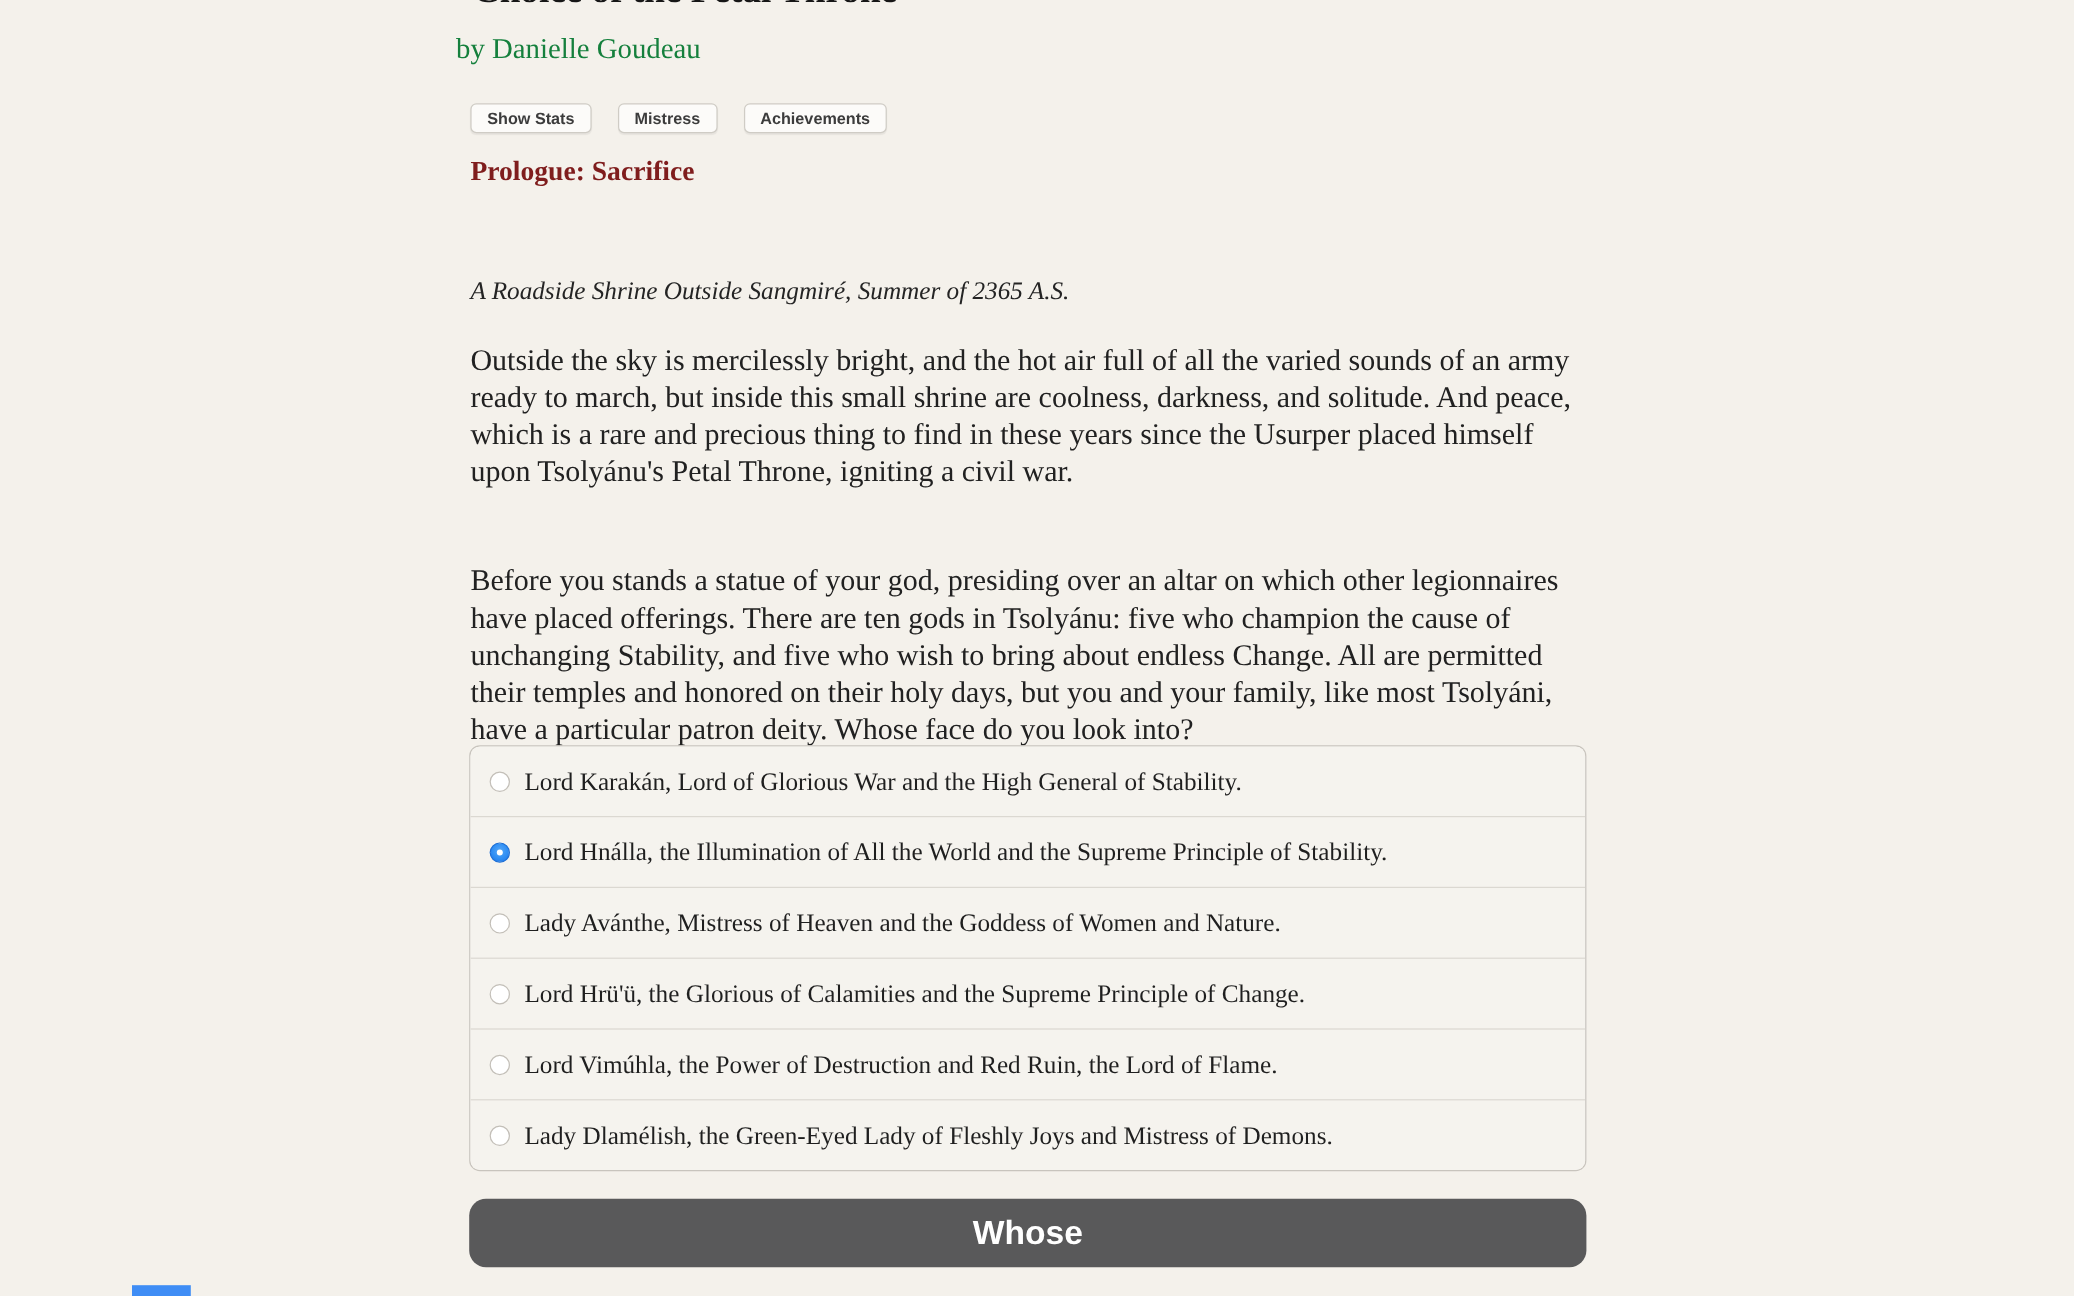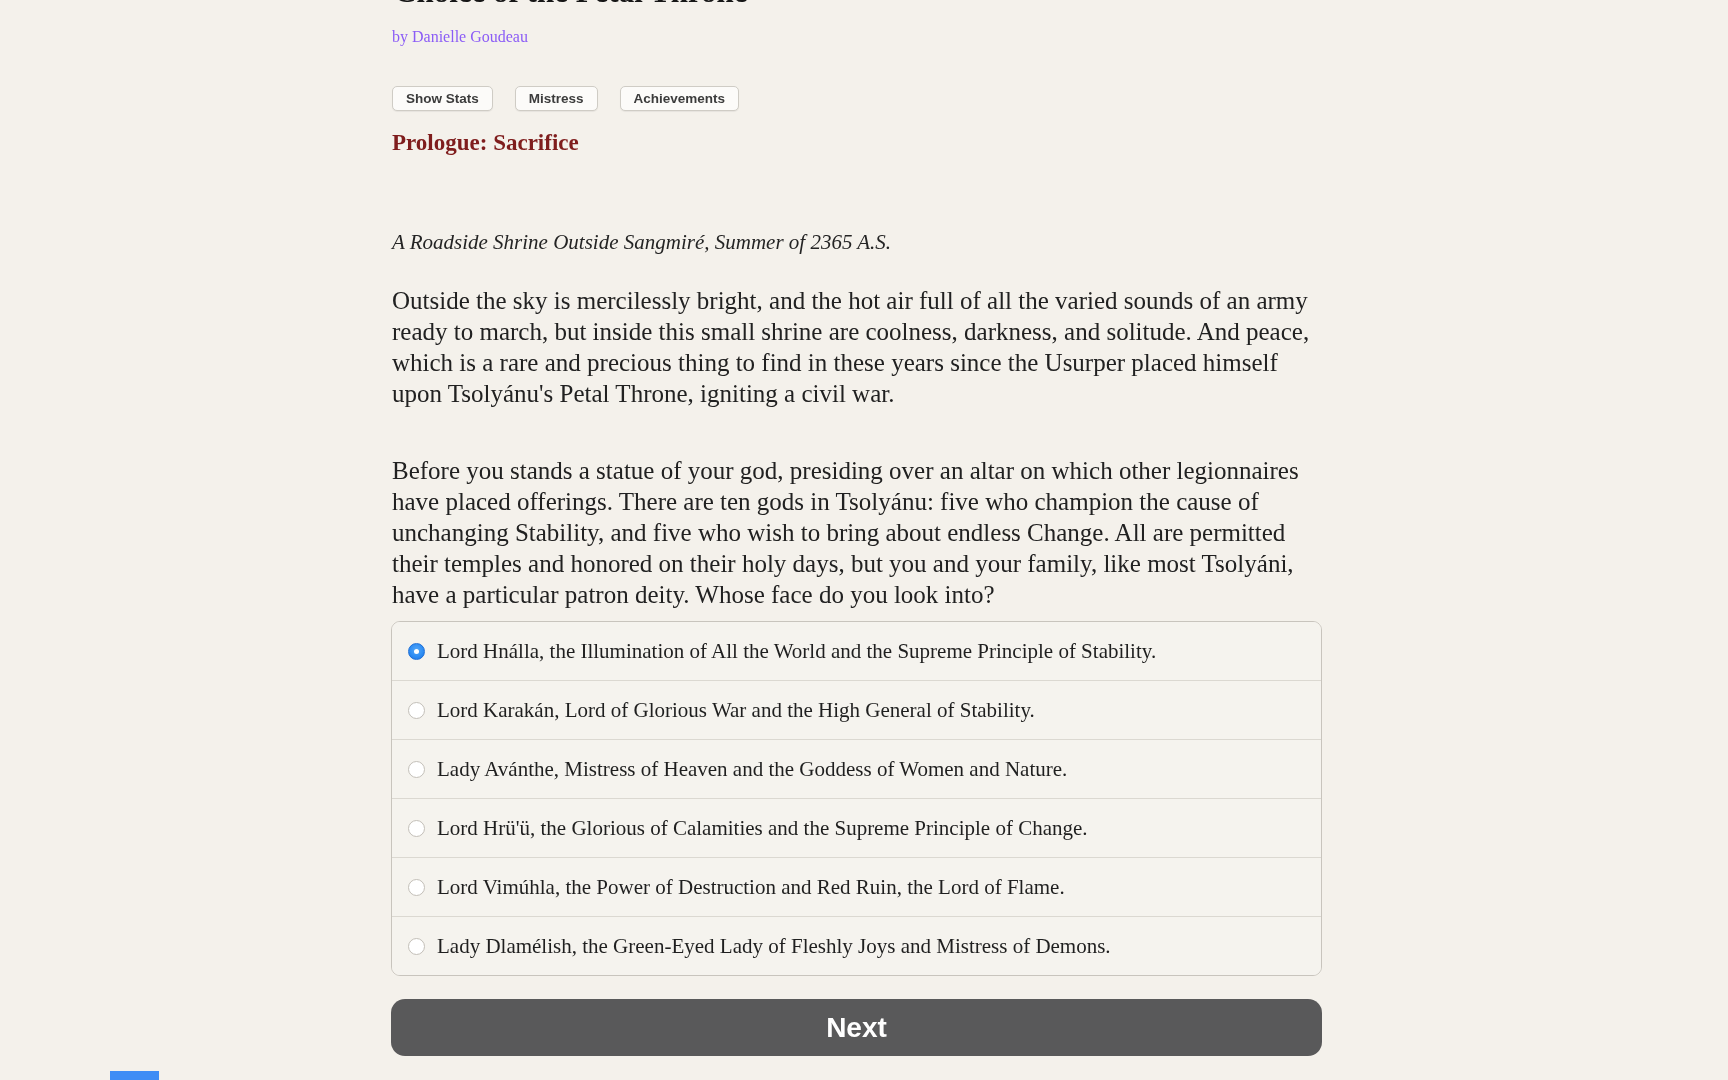--- a/index.html
+++ b/index.html
@@ -21,24 +21,24 @@
     top: -26px;
     margin: 0;
     font-size: 31px;
     font-weight: bold;
     white-space: nowrap;
     color: #161616;
     font-family: "Liberation Serif", serif;
   }
   .author {
     position: absolute;
-    left: 392px;
+    left: 380px;
     top: 28px;
-    font-size: 16px;
-    color: #8b5cf6;
+    font-size: 24px;
+    color: #15803d;
   }
 
   .toolbar {
     position: absolute;
     left: 392px;
     top: 86px;
     display: flex;
     gap: 22px;
   }
   .toolbar button {
@@ -78,21 +78,21 @@
   .para {
     position: absolute;
     left: 392px;
     width: 924px;
     font-size: 25px;
     line-height: 31px;
     color: #212121;
     text-align: left;
   }
   .para-1 { top: 260px; }
-  .para-2 { top: 430px; }
+  .para-2 { top: 444px; }
 
   .choice-box {
     position: absolute;
     left: 391px;
     top: 621px;
     width: 929px;
     border: 1px solid #c8c4bd;
     border-radius: 9px;
     background: #f5f3ee;
     overflow: hidden;
@@ -186,48 +186,48 @@
 
   <div class="scene-caption">A Roadside Shrine Outside Sangmiré, Summer of 2365 A.S.</div>
 
   <p class="para para-1">Outside the sky is mercilessly bright, and the hot air full of all the varied sounds of an army ready to march, but inside this small shrine are coolness, darkness, and solitude. And peace, which is a rare and precious thing to find in these years since the Usurper placed himself upon Tsolyánu's Petal Throne, igniting a civil war.</p>
 
   <p class="para para-2">Before you stands a statue of your god, presiding over an altar on which other legionnaires have placed offerings. There are ten gods in Tsolyánu: five who champion the cause of unchanging Stability, and five who wish to bring about endless Change. All are permitted their temples and honored on their holy days, but you and your family, like most Tsolyáni, have a particular patron deity. Whose face do you look into?</p>
 
   <div class="choice-box">
 
     <div class="choice-row">
+      <span class="radio"></span>
+      <span class="choice-label">Lord Karakán, Lord of Glorious War and the High General of Stability.</span>
+    </div>
+
+    <div class="choice-row">
       <span class="radio selected"></span>
       <span class="choice-label">Lord Hnálla, the Illumination of All the World and the Supreme Principle of Stability.</span>
     </div>
 
     <div class="choice-row">
       <span class="radio"></span>
-      <span class="choice-label">Lord Karakán, Lord of Glorious War and the High General of Stability.</span>
-    </div>
-
-    <div class="choice-row">
-      <span class="radio"></span>
       <span class="choice-label">Lady Avánthe, Mistress of Heaven and the Goddess of Women and Nature.</span>
     </div>
 
     <div class="choice-row">
       <span class="radio"></span>
       <span class="choice-label">Lord Hrü'ü, the Glorious of Calamities and the Supreme Principle of Change.</span>
     </div>
 
     <div class="choice-row">
       <span class="radio"></span>
       <span class="choice-label">Lord Vimúhla, the Power of Destruction and Red Ruin, the Lord of Flame.</span>
     </div>
 
     <div class="choice-row">
       <span class="radio"></span>
       <span class="choice-label">Lady Dlamélish, the Green-Eyed Lady of Fleshly Joys and Mistress of Demons.</span>
     </div>
 
   </div>
 
-  <button class="next-button">Next</button>
+  <button class="next-button">Whose</button>
 
   <div class="accent-bar"></div>
 
 </div>
 
 </body></html>

